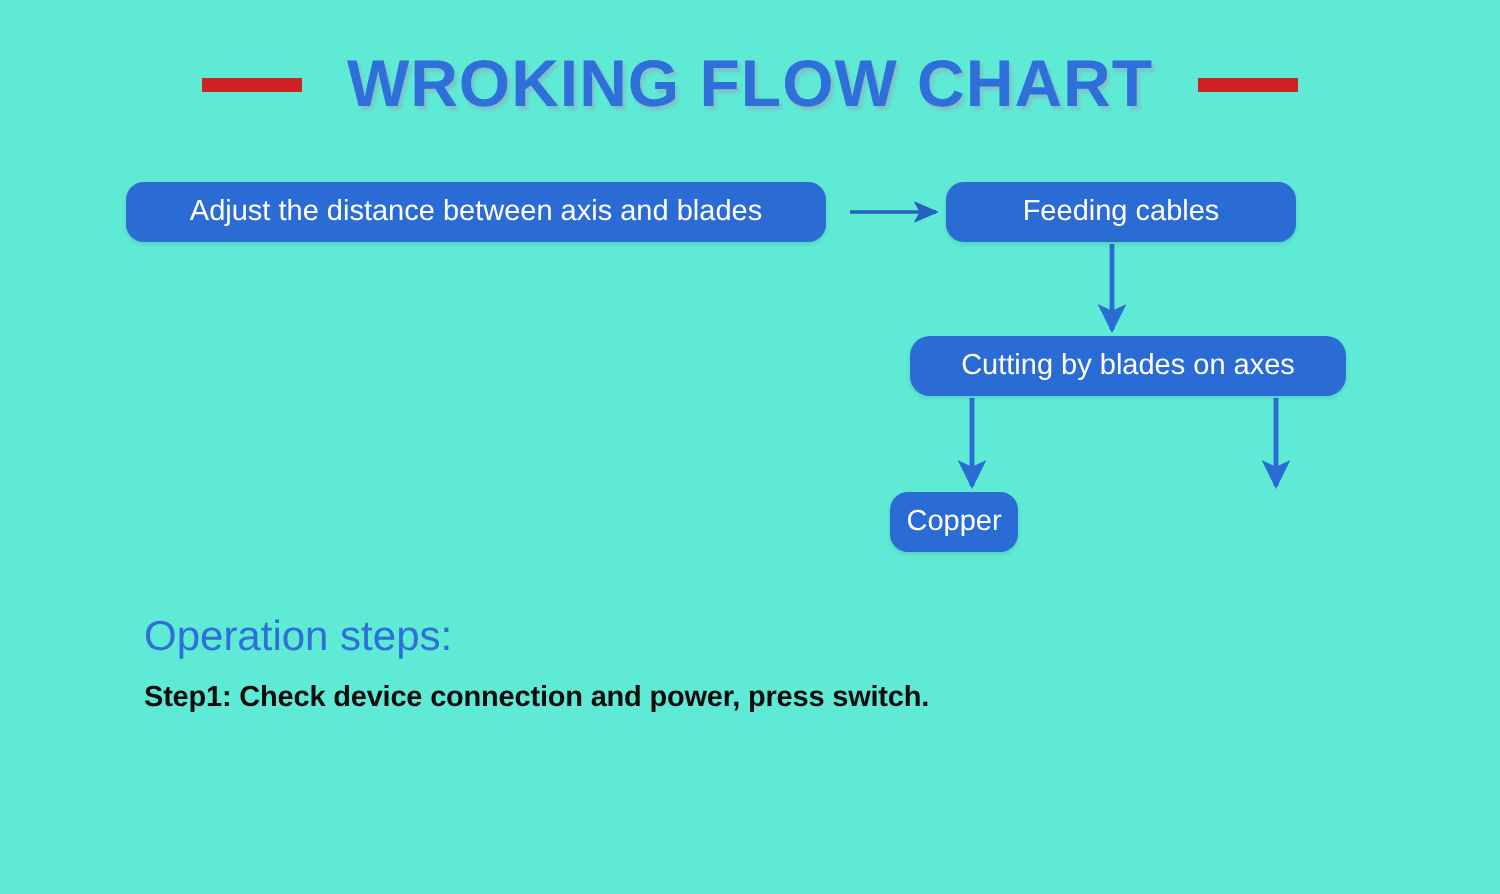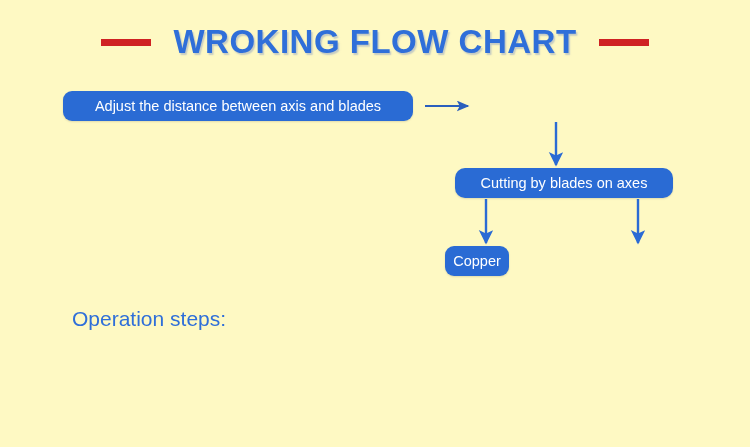--- a/index.html
+++ b/index.html
@@ -9,21 +9,21 @@
     height: 447px;
     background: #ffffff;
     font-family: "Liberation Sans", sans-serif;
     overflow: hidden;
   }
 
   #page {
     position: relative;
     width: 750px;
     height: 447px;
-    background: #fef9c3;
+    background: #5eead4;
   }
 
   
   .title-row {
     position: absolute;
     left: 0;
     top: 18px;
     width: 750px;
     height: 48px;
     display: flex;
@@ -140,24 +140,26 @@
 
       <line x1="556" y1="122" x2="556" y2="165" stroke="#2a6bd4" stroke-width="2.4" marker-end="url(#ah)"></line>
 
       <line x1="486" y1="199" x2="486" y2="243" stroke="#2a6bd4" stroke-width="2.4" marker-end="url(#ah)"></line>
 
       <line x1="638" y1="199" x2="638" y2="243" stroke="#2a6bd4" stroke-width="2.4" marker-end="url(#ah)"></line>
     </svg>
 
     <div class="node" id="node-adjust">Adjust the distance between axis and blades</div>
 
+    <div class="node" id="node-feeding">Feeding cables</div>
 
     <div class="node" id="node-cutting">Cutting by blades on axes</div>
 
     <div class="node" id="node-copper">Copper</div>
 
   </div>
 
   <div class="steps-block">
     <div class="steps-heading">Operation steps:</div>
+    <div class="step-line">Step1: Check device connection and power, press switch.</div>
   </div>
 
 </div>
 
 </body></html>

